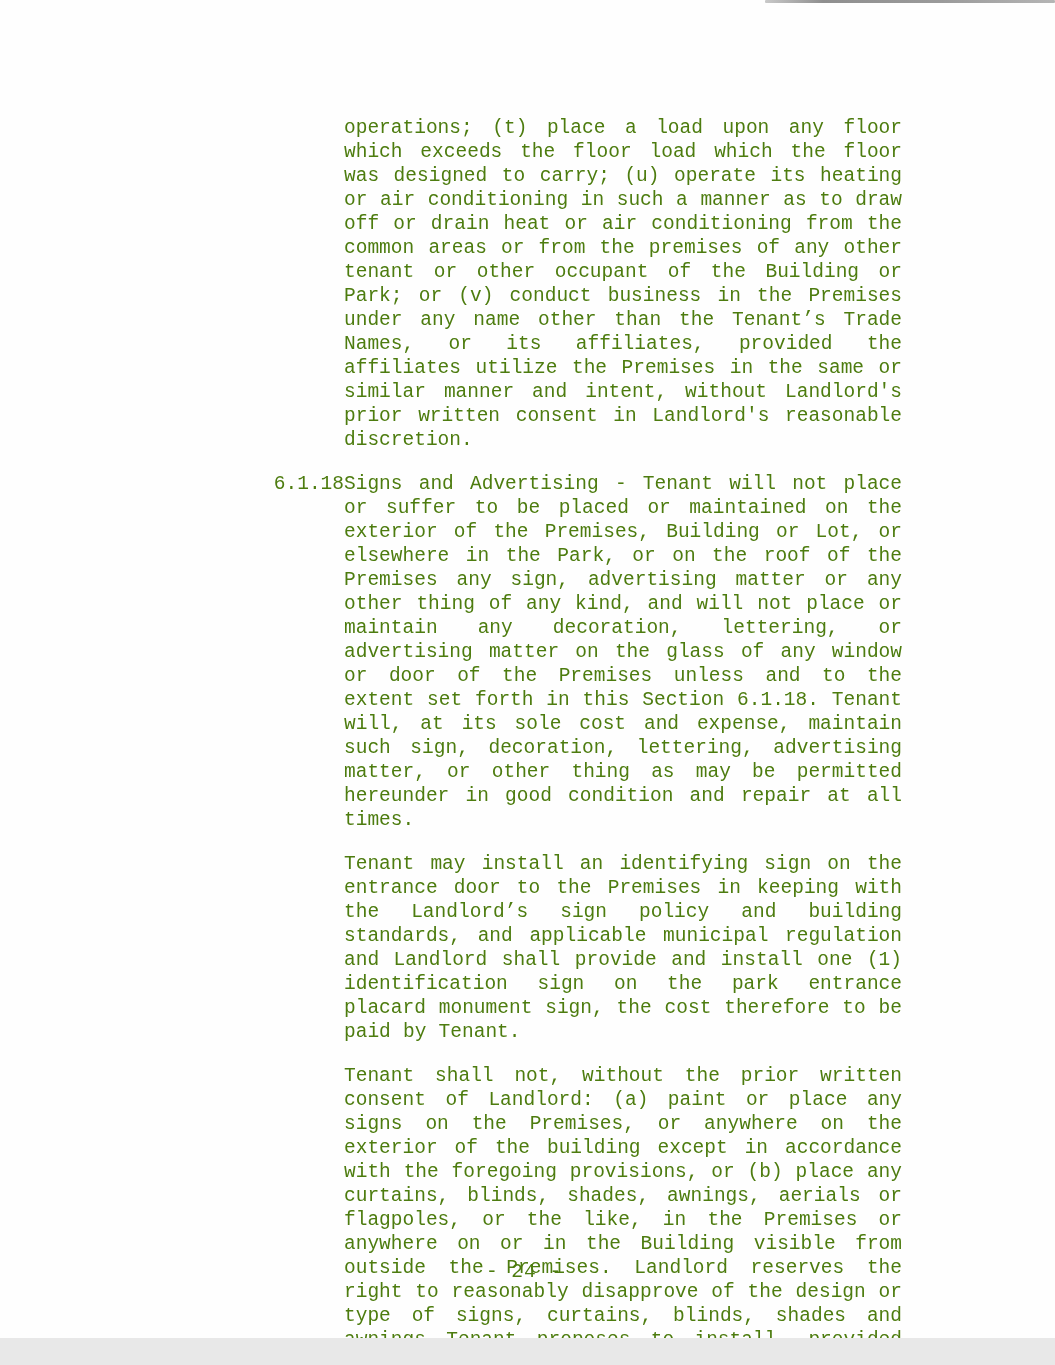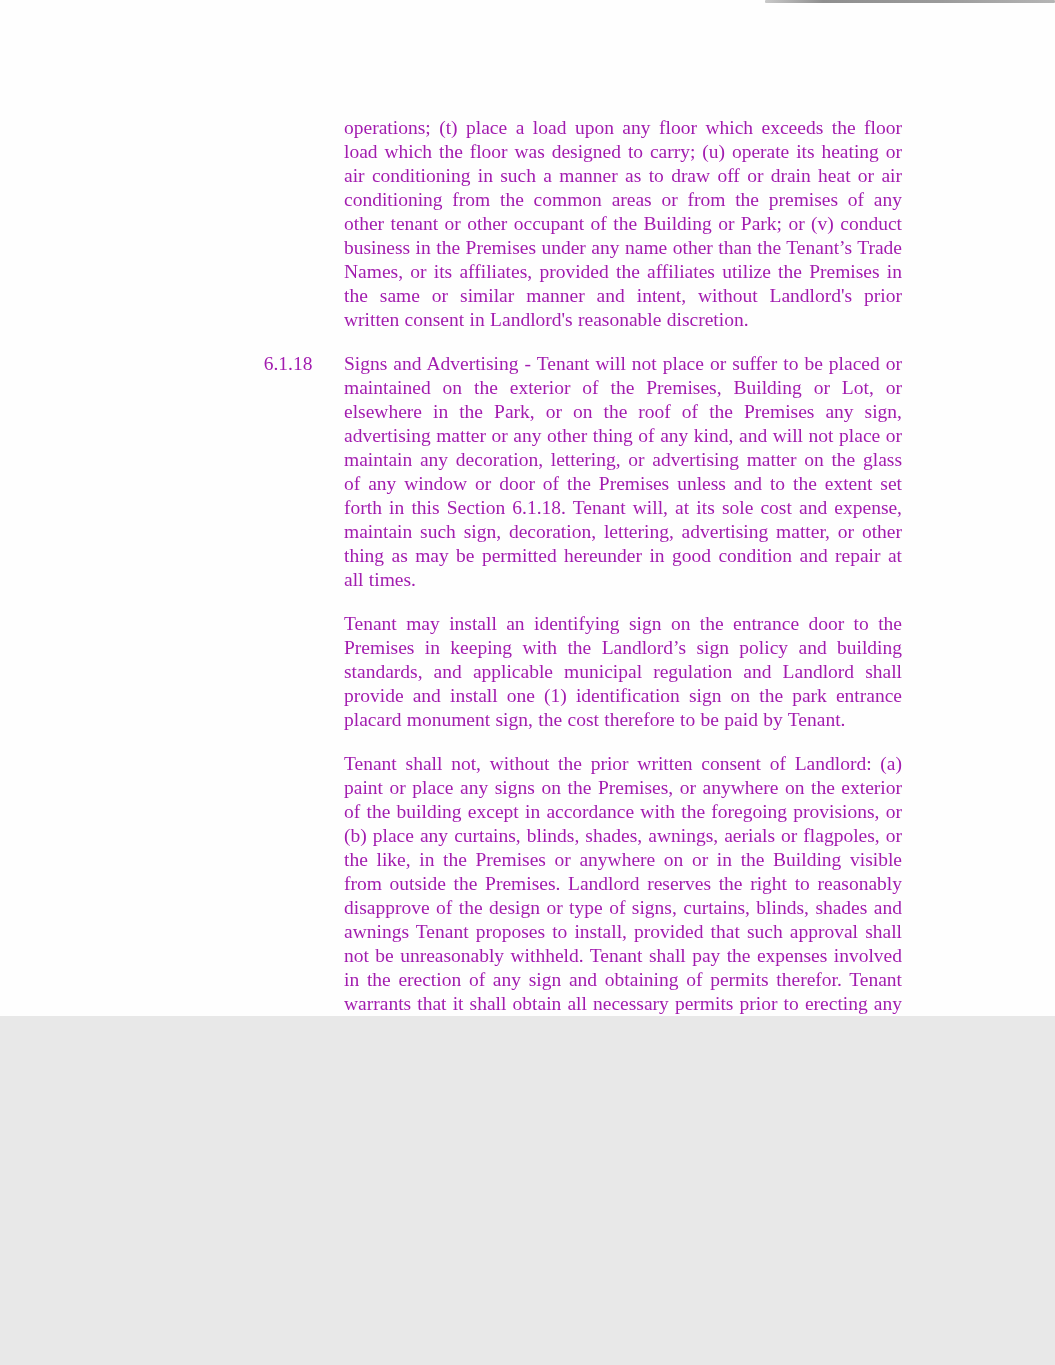--- a/index.html
+++ b/index.html
@@ -3,25 +3,25 @@
 <meta charset="utf-8">
 <style>
   html, body {
     margin: 0;
     padding: 0;
     background: #e8e8e8;
   }
   .page {
     position: relative;
     width: 1055px;
-    height: 1016px;
+    height: 1338px;
     background: #fefefe;
     overflow: hidden;
-    font-family: Liberation Serif, serif;
-    color: #a21caf;
+    font-family: Liberation Mono, monospace;
+    color: #4d7c0f;
   }
   .scan-artifact {
     position: absolute;
     top: 0;
     left: 765px;
     width: 290px;
     height: 3px;
     background: linear-gradient(to right, #c9c9c9, #8f8f8f 20%, #9a9a9a 60%, #b5b5b5);
     border-radius: 1px;
   }
@@ -32,21 +32,21 @@
     width: 672px;
   }
   .section {
     display: flex;
     align-items: flex-start;
   }
   .sec-num {
     flex: 0 0 112px;
     font-size: 19.5px;
     line-height: 24px;
-    text-align: center;
+    text-align: right;
     white-space: nowrap;
   }
   .sec-body {
     flex: 0 0 558px;
     width: 558px;
   }
   .para {
     font-size: 19.5px;
     line-height: 24px;
     text-align: justify;

